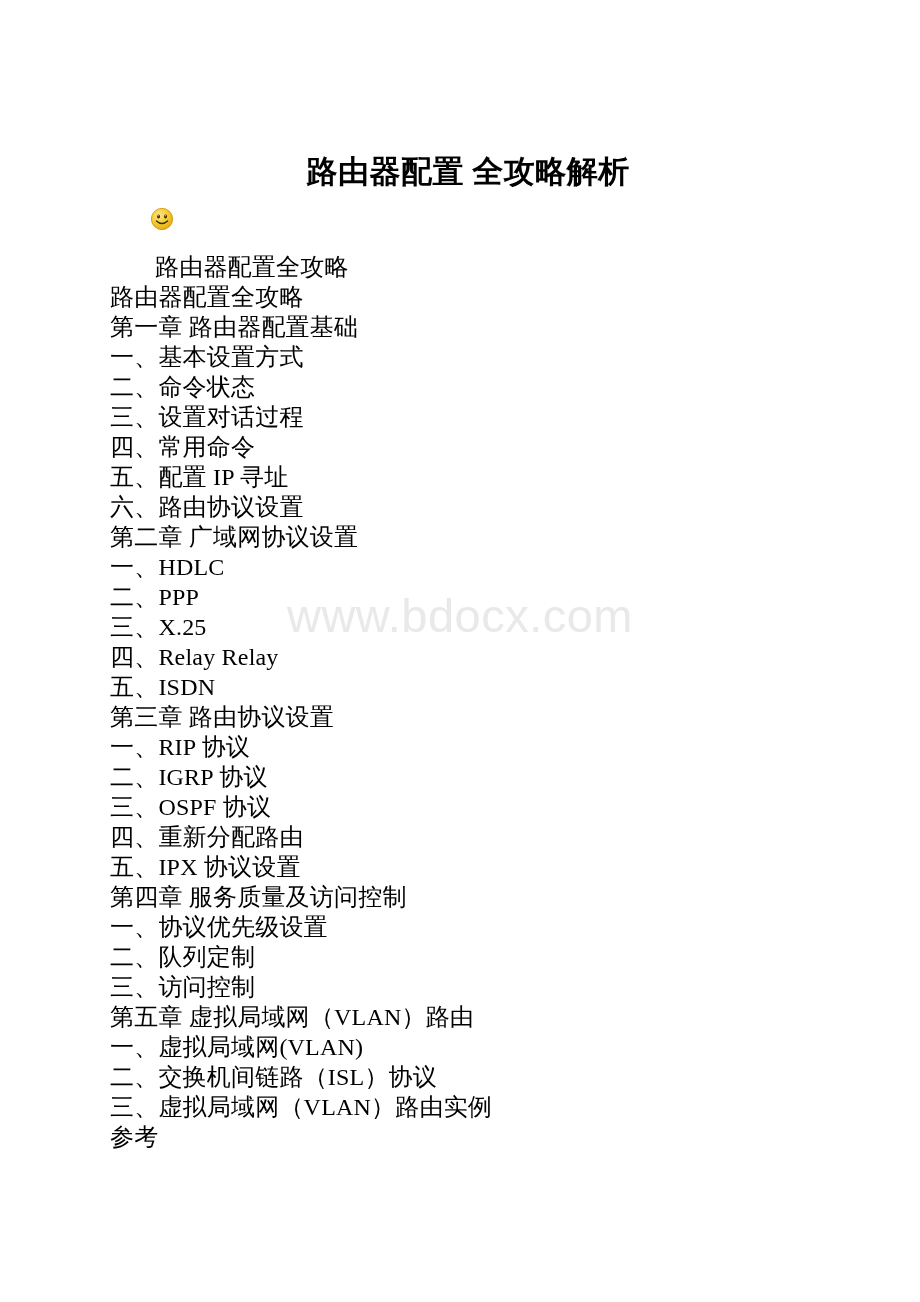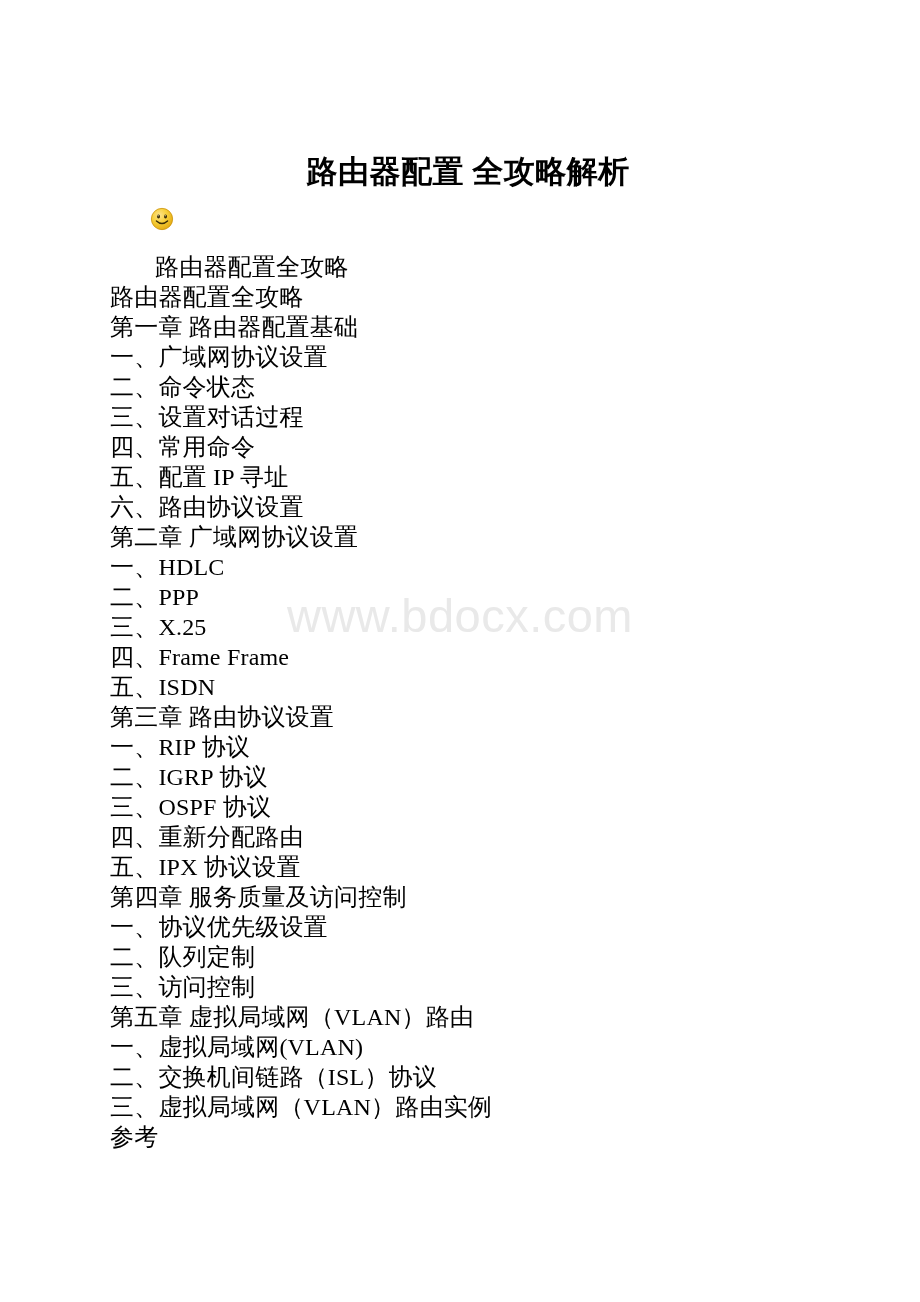--- a/index.html
+++ b/index.html
@@ -125,31 +125,31 @@
         <ellipse cx="10.8" cy="11.6" rx="0.7" ry="0.9" fill="#fff3c4"></ellipse>
         <ellipse cx="20.2" cy="11.6" rx="0.7" ry="0.9" fill="#fff3c4"></ellipse>
         <path d="M8.6 18.6 Q16 25.4 23.4 18.6" fill="none" stroke="#3a2c05" stroke-width="1.9" stroke-linecap="round"></path>
       </svg>
     </div>
 
     <div class="body-block">
       <div class="line indent">路由器配置全攻略</div>
       <div class="line">路由器配置全攻略</div>
       <div class="line">第一章 路由器配置基础</div>
-      <div class="line">一、广域网协议设置</div>
+      <div class="line">一、基本设置方式</div>
       <div class="line">二、命令状态</div>
       <div class="line">三、设置对话过程</div>
       <div class="line">四、常用命令</div>
       <div class="line">五、配置 IP 寻址</div>
       <div class="line">六、路由协议设置</div>
       <div class="line">第二章 广域网协议设置</div>
       <div class="line">一、HDLC</div>
       <div class="line">二、PPP</div>
       <div class="line">三、X.25</div>
-      <div class="line">四、Frame Frame</div>
+      <div class="line">四、Relay Relay</div>
       <div class="line">五、ISDN</div>
       <div class="line">第三章 路由协议设置</div>
       <div class="line">一、RIP 协议</div>
       <div class="line">二、IGRP 协议</div>
       <div class="line">三、OSPF 协议</div>
       <div class="line">四、重新分配路由</div>
       <div class="line">五、IPX 协议设置</div>
       <div class="line">第四章 服务质量及访问控制</div>
       <div class="line">一、协议优先级设置</div>
       <div class="line">二、队列定制</div>

